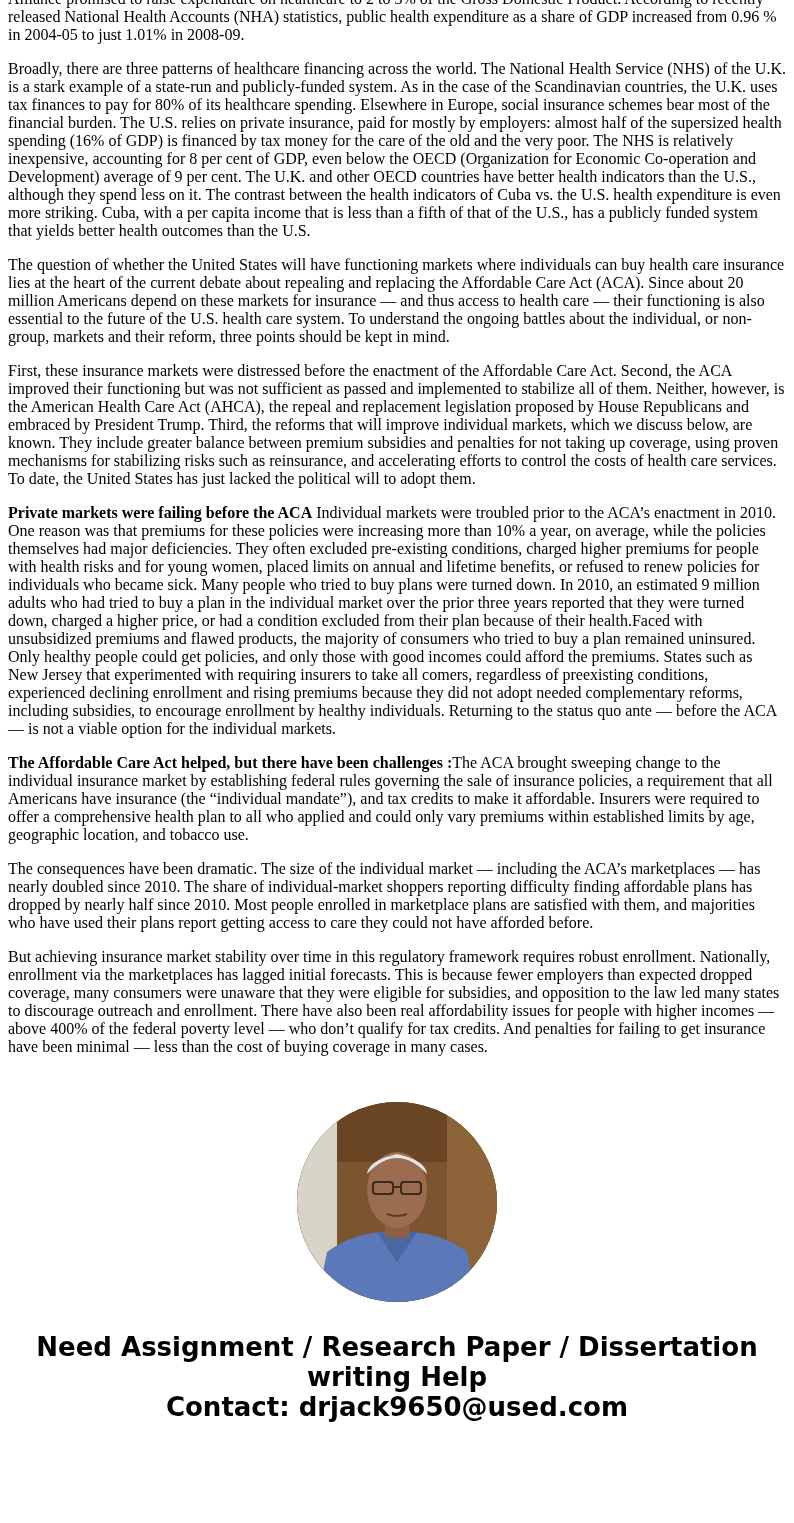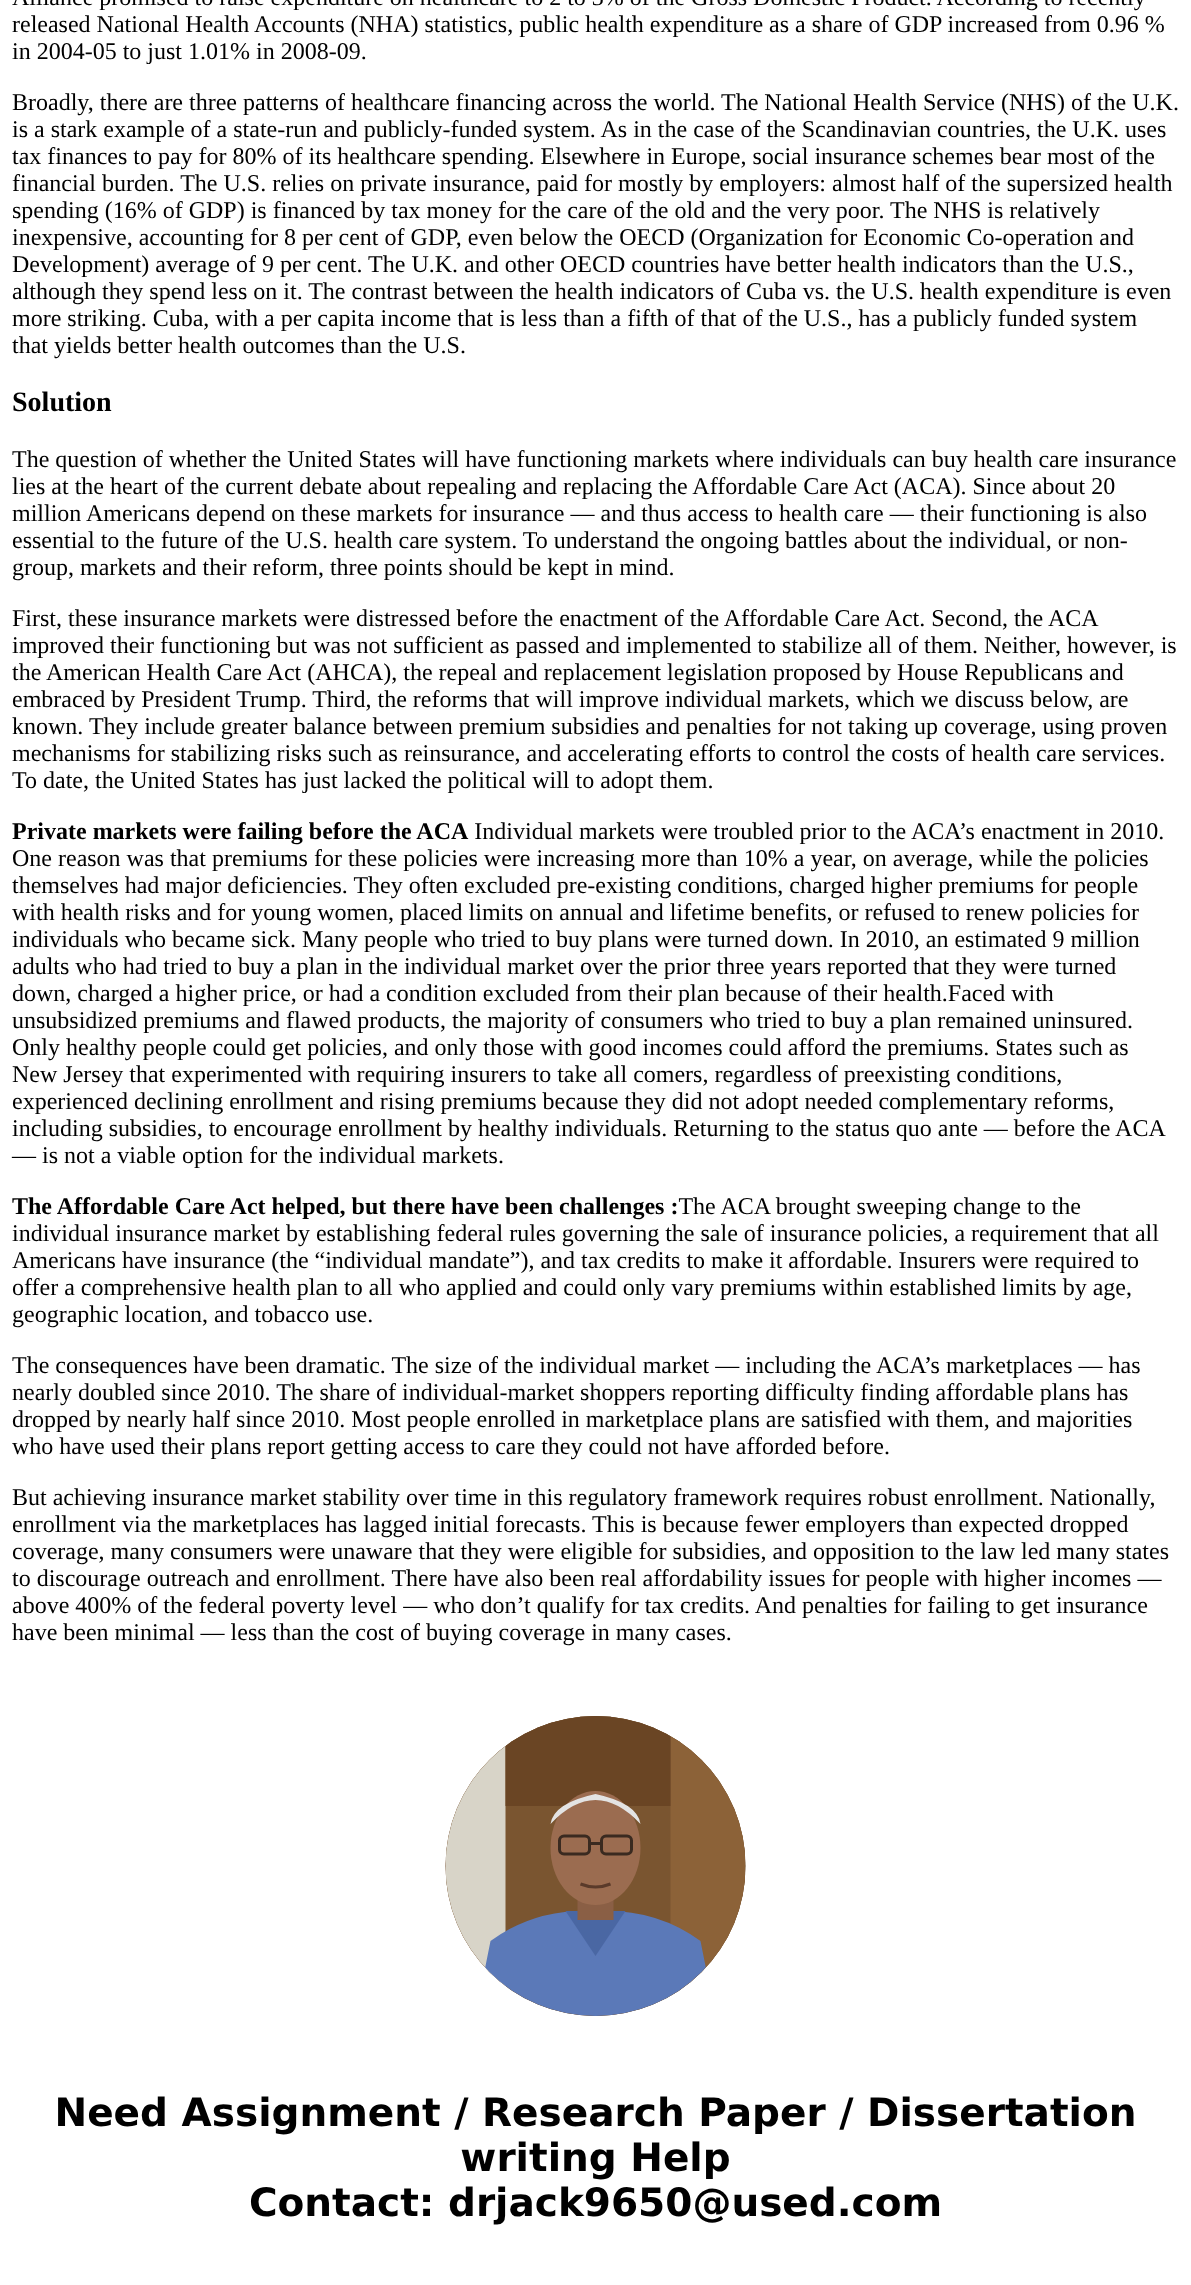--- a/index.html
+++ b/index.html
@@ -34,32 +34,31 @@
       overflow: hidden;
       position: relative;
       background: #6b4a2a;
     }
     .footer {
       text-align: center;
       font-family: "DejaVu Sans", sans-serif;
       font-weight: bold;
       font-size: 26px;
       line-height: 30px;
-      margin-top: 50px;
+      margin-top: 30px;
       padding: 0 20px;
     }
   </style>
 </head>
 <body>
 
 <div class="content">
   <p>Alliance promised to raise expenditure on healthcare to 2 to 3% of the Gross Domestic Product. According to recently released National Health Accounts (NHA) statistics, public health expenditure as a share of GDP increased from 0.96 % in 2004-05 to just 1.01% in 2008-09.</p>
   <p>Broadly, there are three patterns of healthcare financing across the world. The National Health Service (NHS) of the U.K. is a stark example of a state-run and publicly-funded system. As in the case of the Scandinavian countries, the U.K. uses tax finances to pay for 80% of its healthcare spending. Elsewhere in Europe, social insurance schemes bear most of the financial burden. The U.S. relies on private insurance, paid for mostly by employers: almost half of the supersized health spending (16% of GDP) is financed by tax money for the care of the old and the very poor. The NHS is relatively inexpensive, accounting for 8 per cent of GDP, even below the OECD (Organization for Economic Co-operation and Development) average of 9 per cent. The U.K. and other OECD countries have better health indicators than the U.S., although they spend less on it. The contrast between the health indicators of Cuba vs. the U.S. health expenditure is even more striking. Cuba, with a per capita income that is less than a fifth of that of the U.S., has a publicly funded system that yields better health outcomes than the U.S.</p>
 
-  <h3>Solution</h3>
 
   <p>The question of whether the United States will have functioning markets where individuals can buy health care insurance lies at the heart of the current debate about repealing and replacing the Affordable Care Act (ACA). Since about 20 million Americans depend on these markets for insurance — and thus access to health care — their functioning is also essential to the future of the U.S. health care system. To understand the ongoing battles about the individual, or non-group, markets and their reform, three points should be kept in mind.</p>
   <p>First, these insurance markets were distressed before the enactment of the Affordable Care Act. Second, the ACA improved their functioning but was not sufficient as passed and implemented to stabilize all of them. Neither, however, is the American Health Care Act (AHCA), the repeal and replacement legislation proposed by House Republicans and embraced by President Trump. Third, the reforms that will improve individual markets, which we discuss below, are known. They include greater balance between premium subsidies and penalties for not taking up coverage, using proven mechanisms for stabilizing risks such as reinsurance, and accelerating efforts to control the costs of health care services. To date, the United States has just lacked the political will to adopt them.</p>
 
   <p><b>Private markets were failing before the ACA</b><span> Individual markets were troubled prior to the ACA’s enactment in 2010. One reason was that premiums for these policies were increasing more than 10% a year, on average, while the policies themselves had major deficiencies. They often excluded pre-existing conditions, charged higher premiums for people with health risks and for young women, placed limits on annual and lifetime benefits, or refused to renew policies for individuals who became sick. Many people who tried to buy plans were turned down. In 2010, an estimated 9 million adults who had tried to buy a plan in the individual market over the prior three years reported that they were turned down, charged a higher price, or had a condition excluded from their plan because of their health.Faced with unsubsidized premiums and flawed products, the majority of consumers who tried to buy a plan remained uninsured. Only healthy people could get policies, and only those with good incomes could afford the premiums. States such as New Jersey that experimented with requiring insurers to take all comers, regardless of preexisting conditions, experienced declining enrollment and rising premiums because they did not adopt needed complementary reforms, including subsidies, to encourage enrollment by healthy individuals. Returning to the status quo ante — before the ACA — is not a viable option for the individual markets.</span></p>
 
   <p><b>The Affordable Care Act helped, but there have been challenges :</b><span>The ACA brought sweeping change to the individual insurance market by establishing federal rules governing the sale of insurance policies, a requirement that all Americans have insurance (the “individual mandate”), and tax credits to make it affordable. Insurers were required to offer a comprehensive health plan to all who applied and could only vary premiums within established limits by age, geographic location, and tobacco use.</span></p>
 
   <p>The consequences have been dramatic. The size of the individual market — including the ACA’s marketplaces — has nearly doubled since 2010. The share of individual-market shoppers reporting difficulty finding affordable plans has dropped by nearly half since 2010. Most people enrolled in marketplace plans are satisfied with them, and majorities who have used their plans report getting access to care they could not have afforded before.</p>
   <p>But achieving insurance market stability over time in this regulatory framework requires robust enrollment. Nationally, enrollment via the marketplaces has lagged initial forecasts. This is because fewer employers than expected dropped coverage, many consumers were unaware that they were eligible for subsidies, and opposition to the law led many states to discourage outreach and enrollment. There have also been real affordability issues for people with higher incomes — above 400% of the federal poverty level — who don’t qualify for tax credits. And penalties for failing to get insurance have been minimal — less than the cost of buying coverage in many cases.</p>

